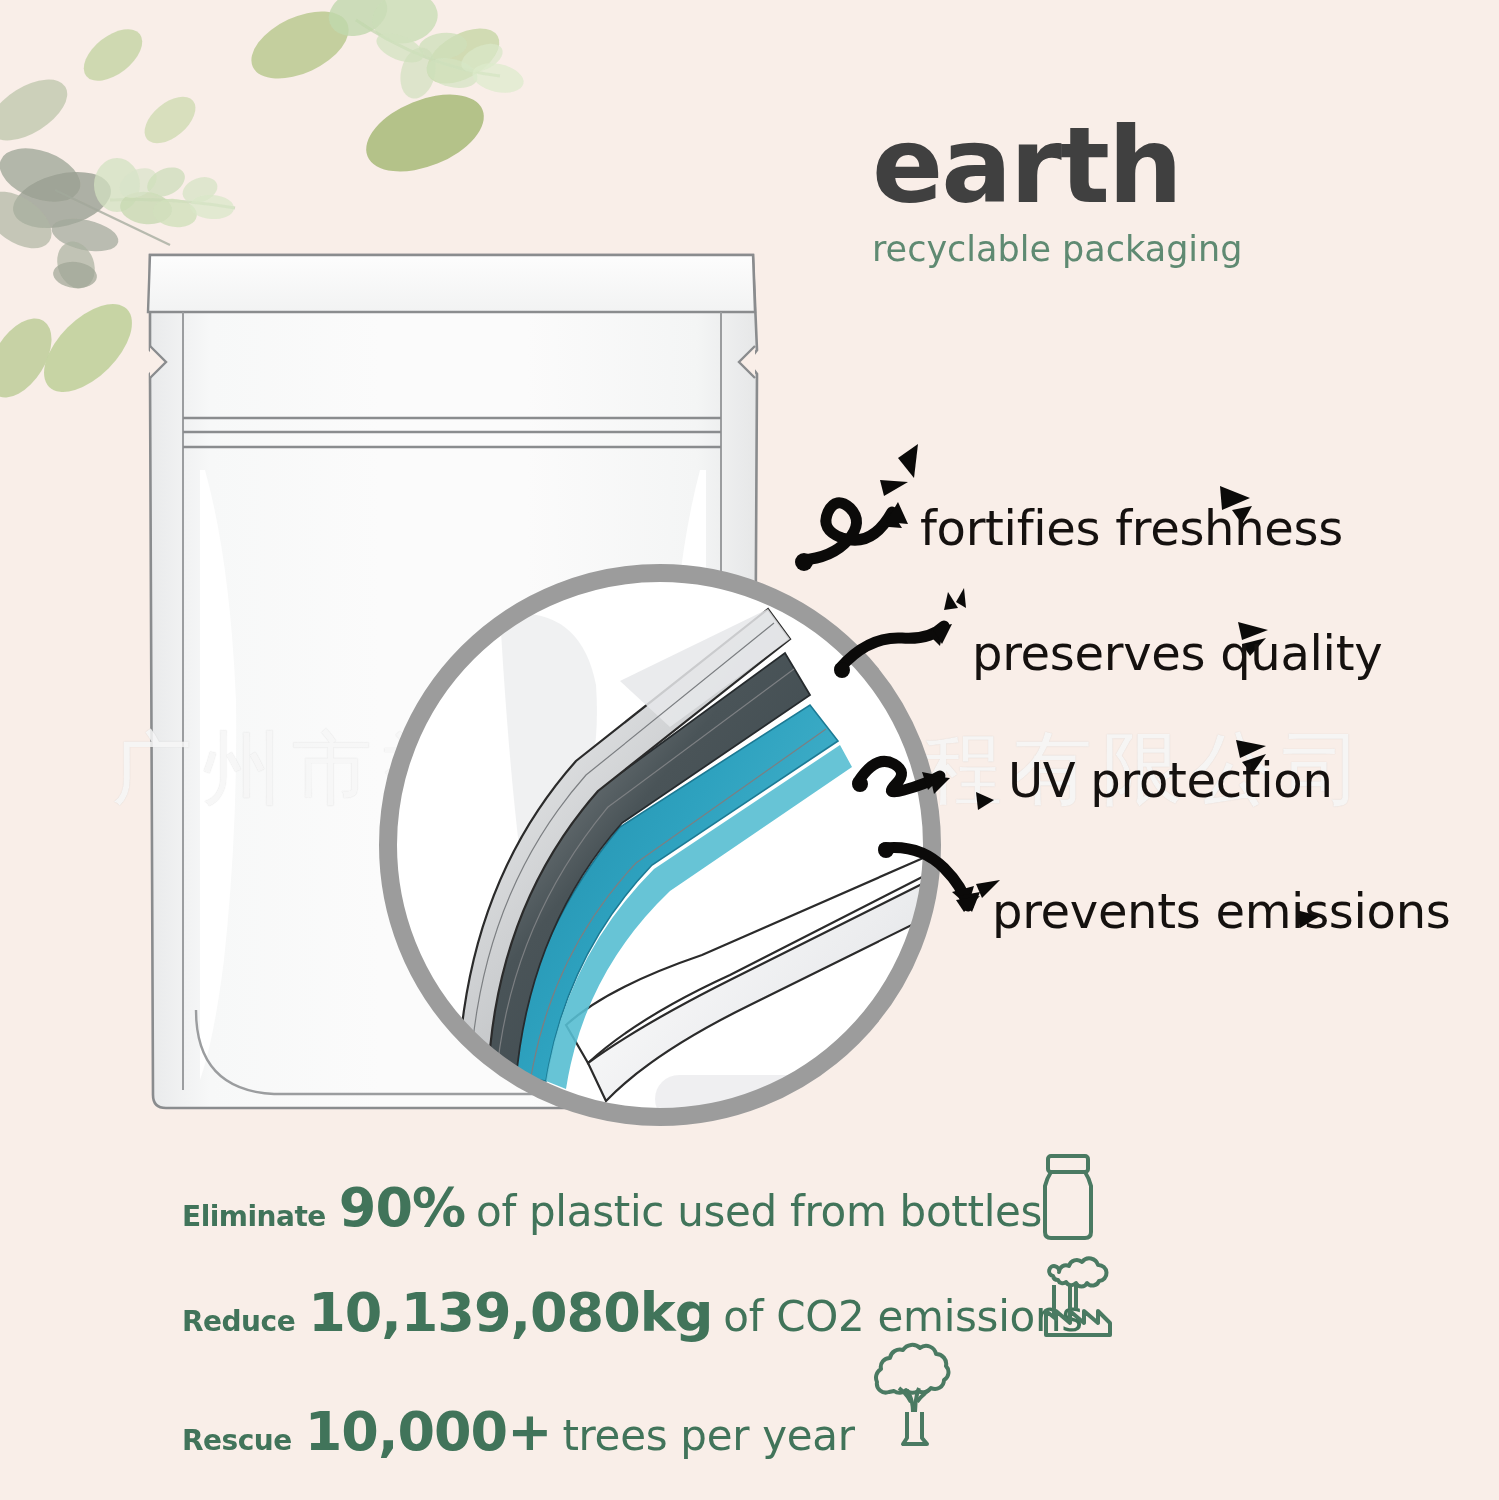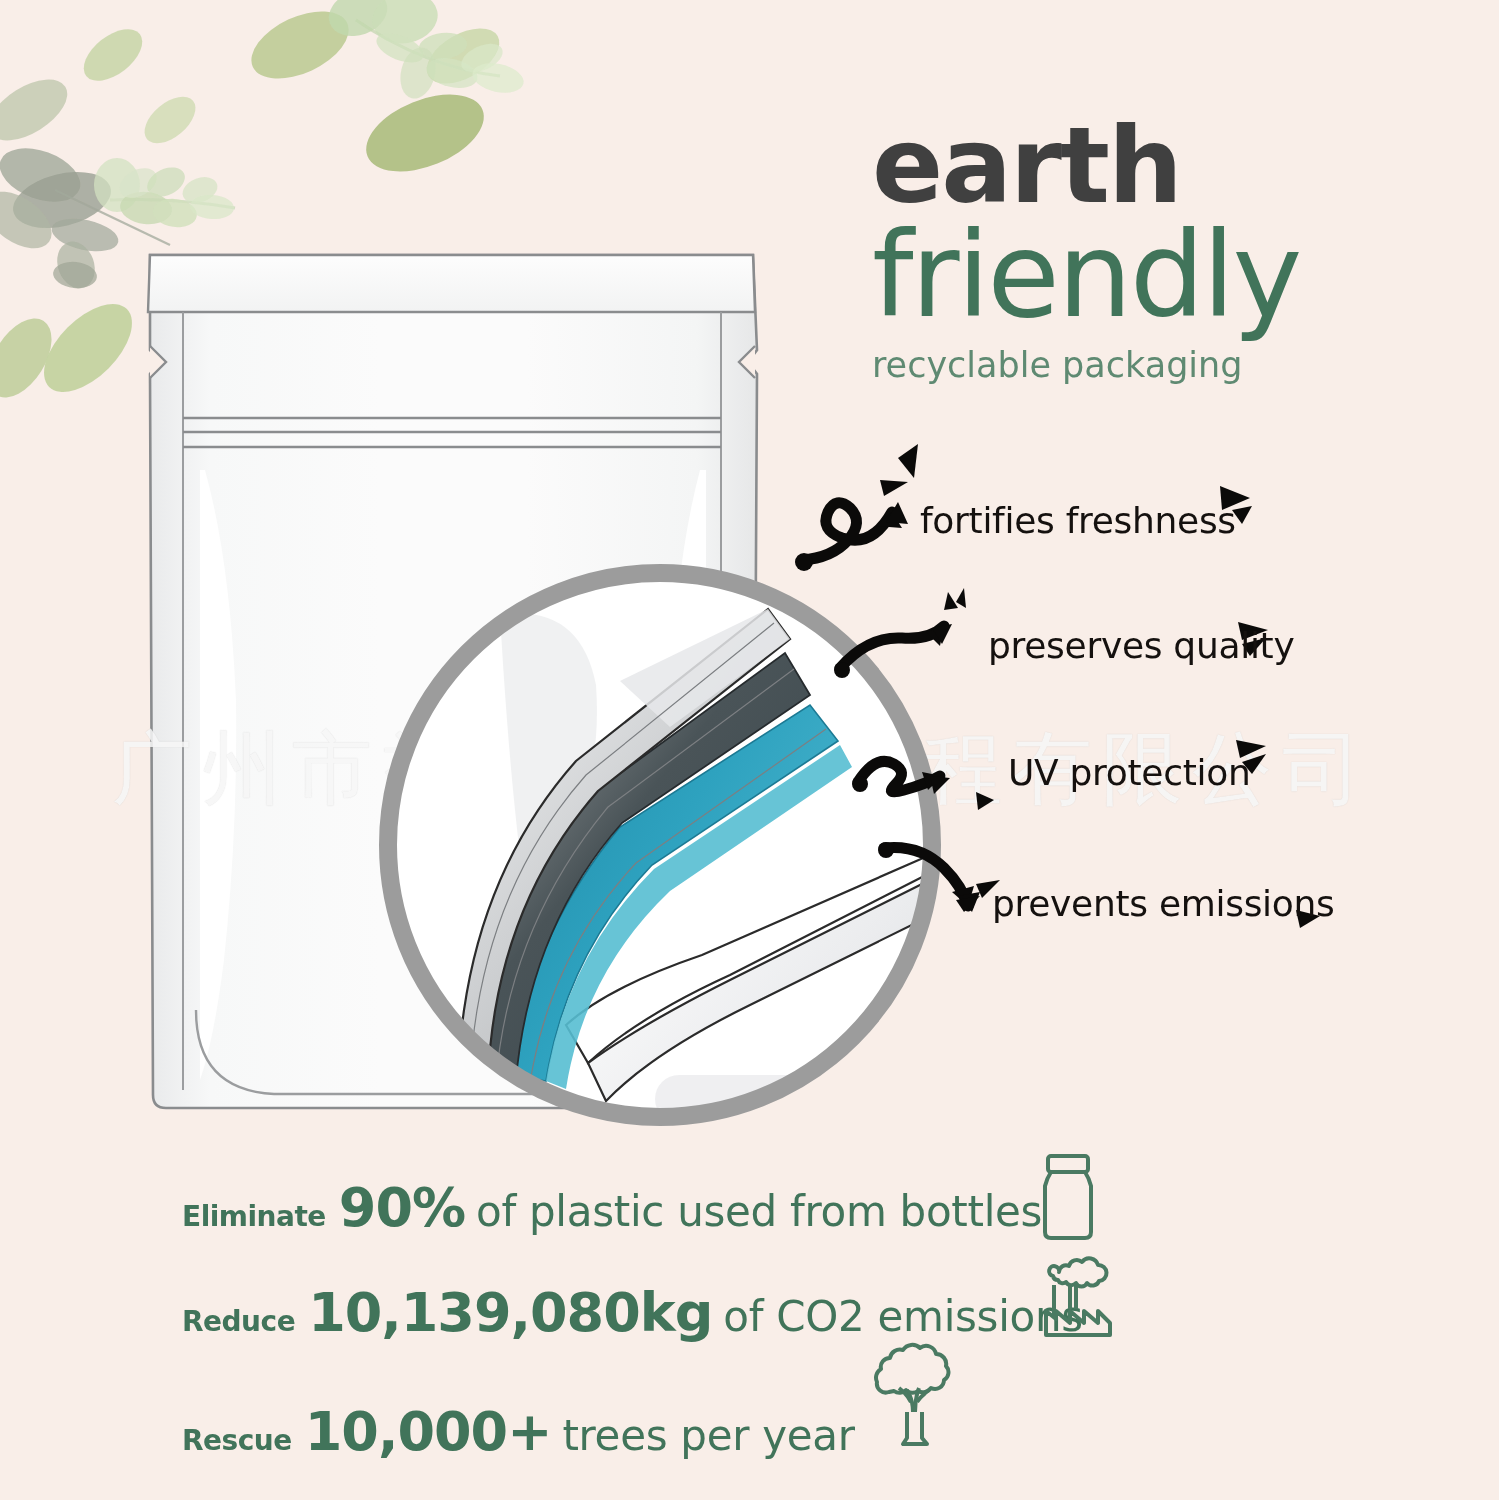--- a/index.html
+++ b/index.html
@@ -19,27 +19,27 @@
   .pouch-layer{position:absolute;left:0;top:0;width:900px;height:1180px;}
 
   
   .mag-layer{position:absolute;left:370px;top:555px;width:580px;height:580px;}
 
   
   .callouts{position:absolute;left:780px;top:440px;width:700px;height:540px;}
   .callout-label{
     position:absolute;
     font-family:"DejaVu Sans", sans-serif;
-    font-size:36px;
+    font-size:48px;
     color:#15110f;
     white-space:nowrap;
     letter-spacing:-0.3px;
   }
   #cl0{left:140px;top:60px;}
-  #cl1{left:208px;top:185px;text-align:center;}
+  #cl1{left:192px;top:185px;text-align:center;}
   #cl2{left:228px;top:312px;}
   #cl3{left:212px;top:443px;}
 
   
   .headline{position:absolute;left:872px;top:118px;width:600px;}
   .hl-earth{
     font-family:"DejaVu Sans", sans-serif;
     font-weight:700;
     font-size:105px;
     line-height:0.92;
@@ -271,21 +271,20 @@
         <path d="M126 524 Q140 370 238 252 L424 114" fill="none" stroke="#7c7f82" stroke-width="1.2"></path>
         <path d="M160 528 Q180 400 266 308 L456 174" fill="none" stroke="#7c7f82" stroke-width="1.2"></path>
       </g>
 
       <circle cx="290" cy="290" r="272" fill="none" stroke="#9c9c9c" stroke-width="18"></circle>
     </svg>
   </div>
 
   <div class="headline">
     <div class="hl-earth">earth</div>
-    <div class="hl-friendly">friendly</div>
     <div class="hl-sub">recyclable packaging</div>
   </div>
 
   <div class="callouts">
     <svg width="700" height="540" viewBox="0 0 700 540" style="position:absolute;left:0;top:0;">
       <g fill="none" stroke="#0b0a09" stroke-width="11" stroke-linecap="round">
 
         <path d="M22 120 Q52 118 68 100 Q84 82 70 68 Q56 56 48 72 Q40 90 62 98 Q92 108 112 72"></path>
 
         <path d="M60 228 Q88 196 122 198 Q150 200 164 186"></path>

